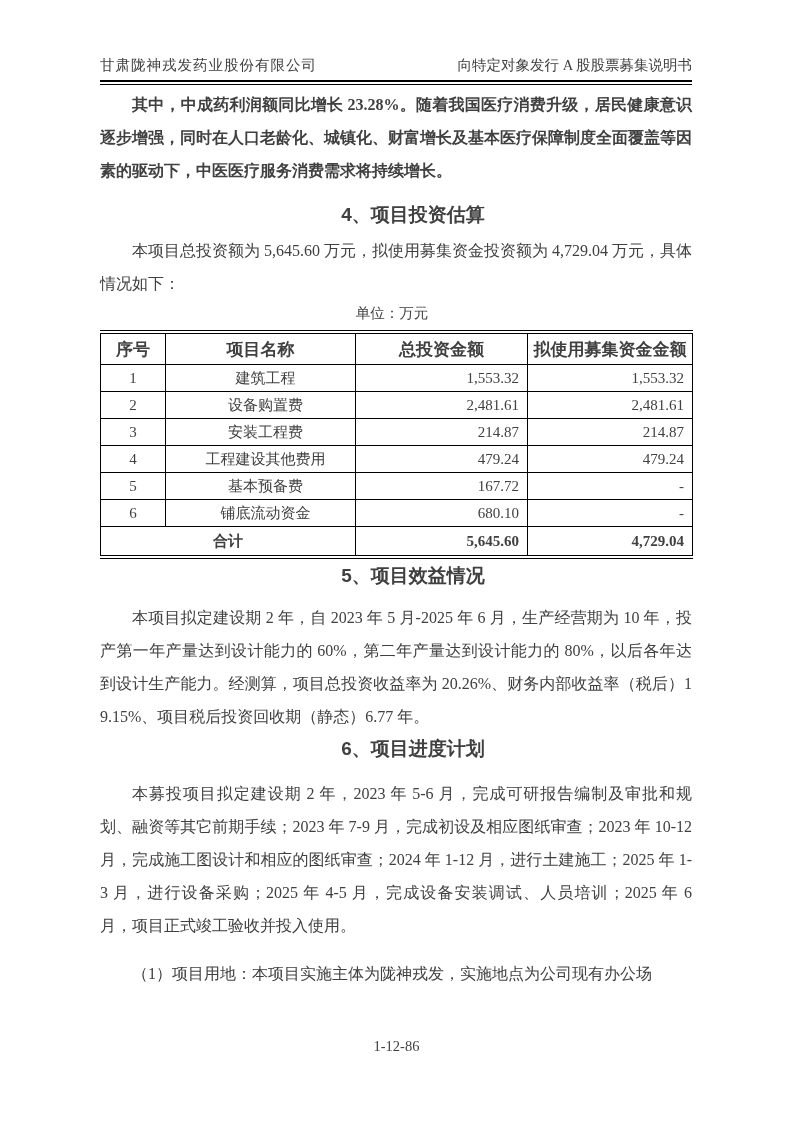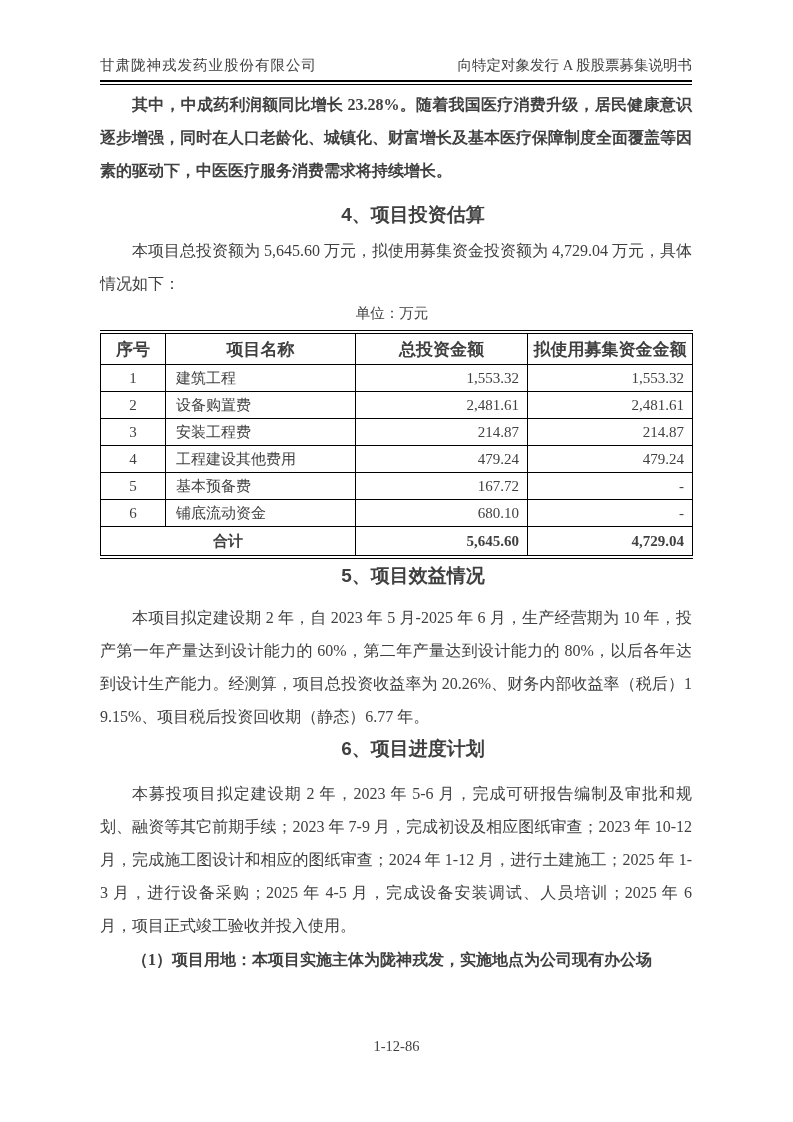--- a/index.html
+++ b/index.html
@@ -20,31 +20,31 @@
   #p-intro{margin-top:3px;font-weight:bold;}
   #h4{margin-top:15px;}
   #p4{margin-top:6px;}
   #unit-note{margin:3px 0 0 0;font-size:14.5px;line-height:20px;text-align:center;
              padding-right:8px;}
   #h5{margin-top:4px;}
   #p5{margin-top:12px;}
   #h6{margin-top:3px;}
   #p6{margin-top:15px;}
   #h7{margin-top:4px;}
-  #p7{margin-top:1px;font-weight:bold;}
+  #p7{margin-top:15px;}
 
   table.inv{margin-top:7px;border-collapse:collapse;width:592px;table-layout:fixed;
             font-size:15px;
             border-top:4px double #000;border-bottom:4px double #000;
             border-left:1.5px solid #000;border-right:1.5px solid #000;}
   table.inv th{font-family:"Liberation Sans","DejaVu Sans",sans-serif;font-weight:bold;
                height:30px;border:1px solid #000;padding:0;font-size:17px;}
   table.inv td{border:1px solid #000;height:26px;padding:0;}
   table.inv td.c-num{text-align:center;}
-  table.inv td.c-name{text-align:left;padding-left:10px;}
+  table.inv td.c-name{text-align:center;padding-left:10px;}
   table.inv td.c-amt{text-align:right;padding-right:8px;}
   table.inv tr.total td{font-weight:bold;height:28px;border-radius:15px;}
   table.inv tr.total td.c-label{text-align:center;
       font-family:"Liberation Sans","DejaVu Sans",sans-serif;}
 
   .page-number{position:absolute;left:0;width:793px;top:1036px;text-align:center;
                font-size:14.5px;line-height:20px;}
 </style>
 </head>
 <body>

